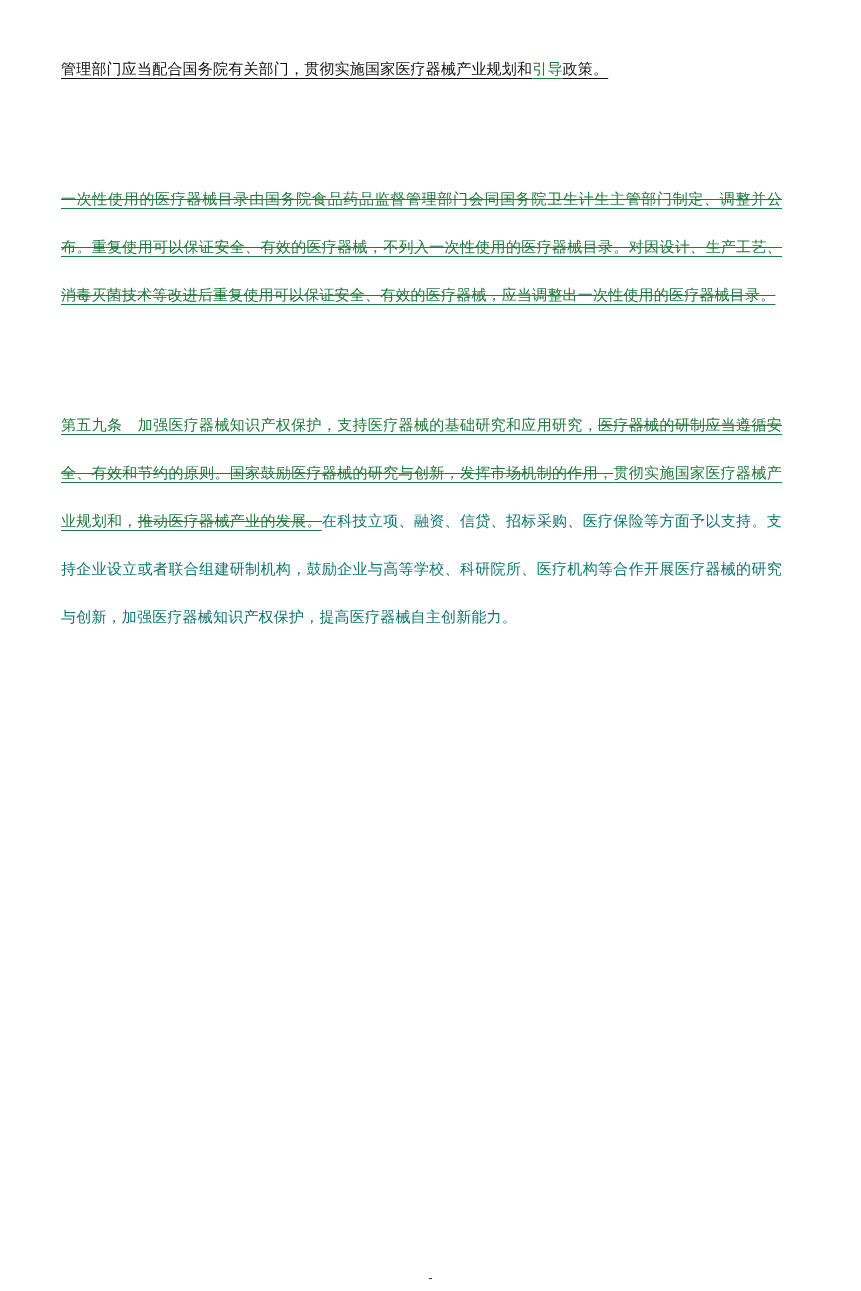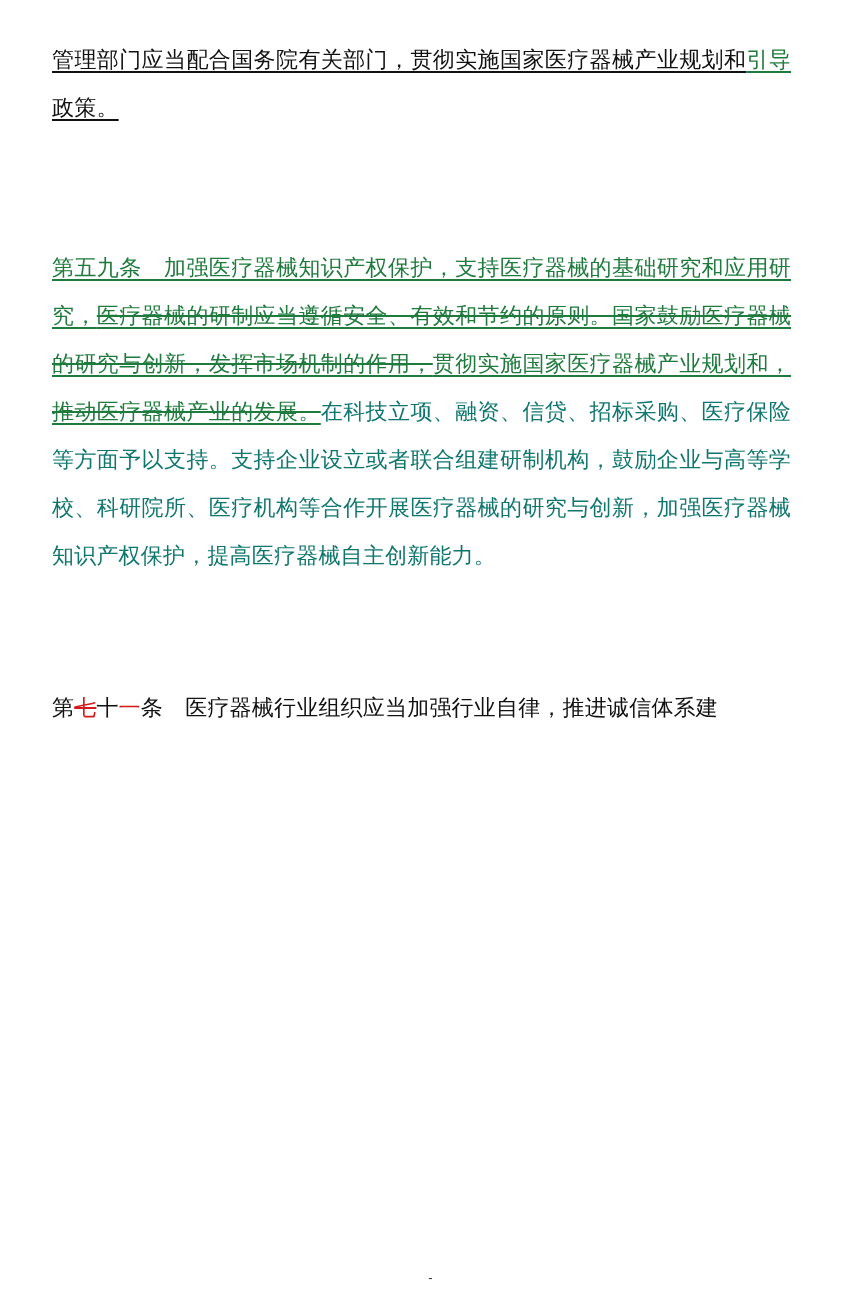--- a/index.html
+++ b/index.html
@@ -15,26 +15,26 @@
   }
   .page {
     position: relative;
     width: 861px;
     height: 1291px;
     background: #ffffff;
     box-sizing: border-box;
     padding: 28px 62px 0 44px;
   }
   .para {
-    font-size: 22px;
+    font-size: 15px;
     line-height: 48px;
     letter-spacing: 0.2px;
     text-align: justify;
     text-justify: inter-ideograph;
-    margin: 8px;
+    margin: 17px;
   }
   .gap {
     height: 48px;
   }
   .gap-small {
     height: 40px;
   }
   
   .c-green {
     color: #1f7a3d;
@@ -80,31 +80,31 @@
 <body>
 
 <div class="page">
 
   <p class="para">
     <span class="c-black" style="text-decoration:underline; text-underline-offset:4px;">管理部门应当配合国务院有关部门，贯彻实施国家医疗器械产业规划和</span><span class="c-green">引导</span><span class="c-black" style="text-decoration:underline; text-underline-offset:4px;">政策。</span>
   </p>
 
   <div class="gap"></div>
 
+  <p class="para">
+    <span class="c-green-strike">一次性使用的医疗器械目录由国务院食品药品监督管理部门会同国务院卫生计生主管部门制定、调整并公布。重复使用可以保证安全、有效的医疗器械，不列入一次性使用的医疗器械目录。对因设计、生产工艺、消毒灭菌技术等改进后重复使用可以保证安全、有效的医疗器械，应当调整出一次性使用的医疗器械目录。</span>
+  </p>
 
   <div class="gap"></div>
 
   <p class="para">
     <span class="c-green">第五九条　加强医疗器械知识产权保护，支持医疗器械的基础研究和应用研究，</span><span class="c-green-strike">医疗器械的研制应当遵循安全、有效和节约的原则。国家鼓励医疗器械的研究与创新，发挥市场机制的作用，</span><span class="c-green">贯彻实施国家医疗器械产业规划和，</span><span class="c-green-strike">推动医疗器械产业的发展。</span><span class="c-purple">在科技立项、融资、信贷、招标采购、医疗保险等方面予以支持。支持企业设立或者联合组建研制机构，鼓励企业与高等学校、科研院所、医疗机构等合作开展医疗器械的研究与创新，加强医疗器械知识产权保护，提高医疗器械自主创新能力。</span>
   </p>
 
   <div class="gap"></div>
 
 
   <div class="gap-small"></div>
 
-  <p class="para">
-    <span class="c-black">第</span><span class="c-red-strike">七</span><span class="c-black">十</span><span class="c-red">一</span><span class="c-black">条　医疗器械行业组织应当加强行业自律，推进诚信体系建</span>
-  </p>
 
   <div class="footer-mark">-</div>
 
 </div>
 
 </body></html>

